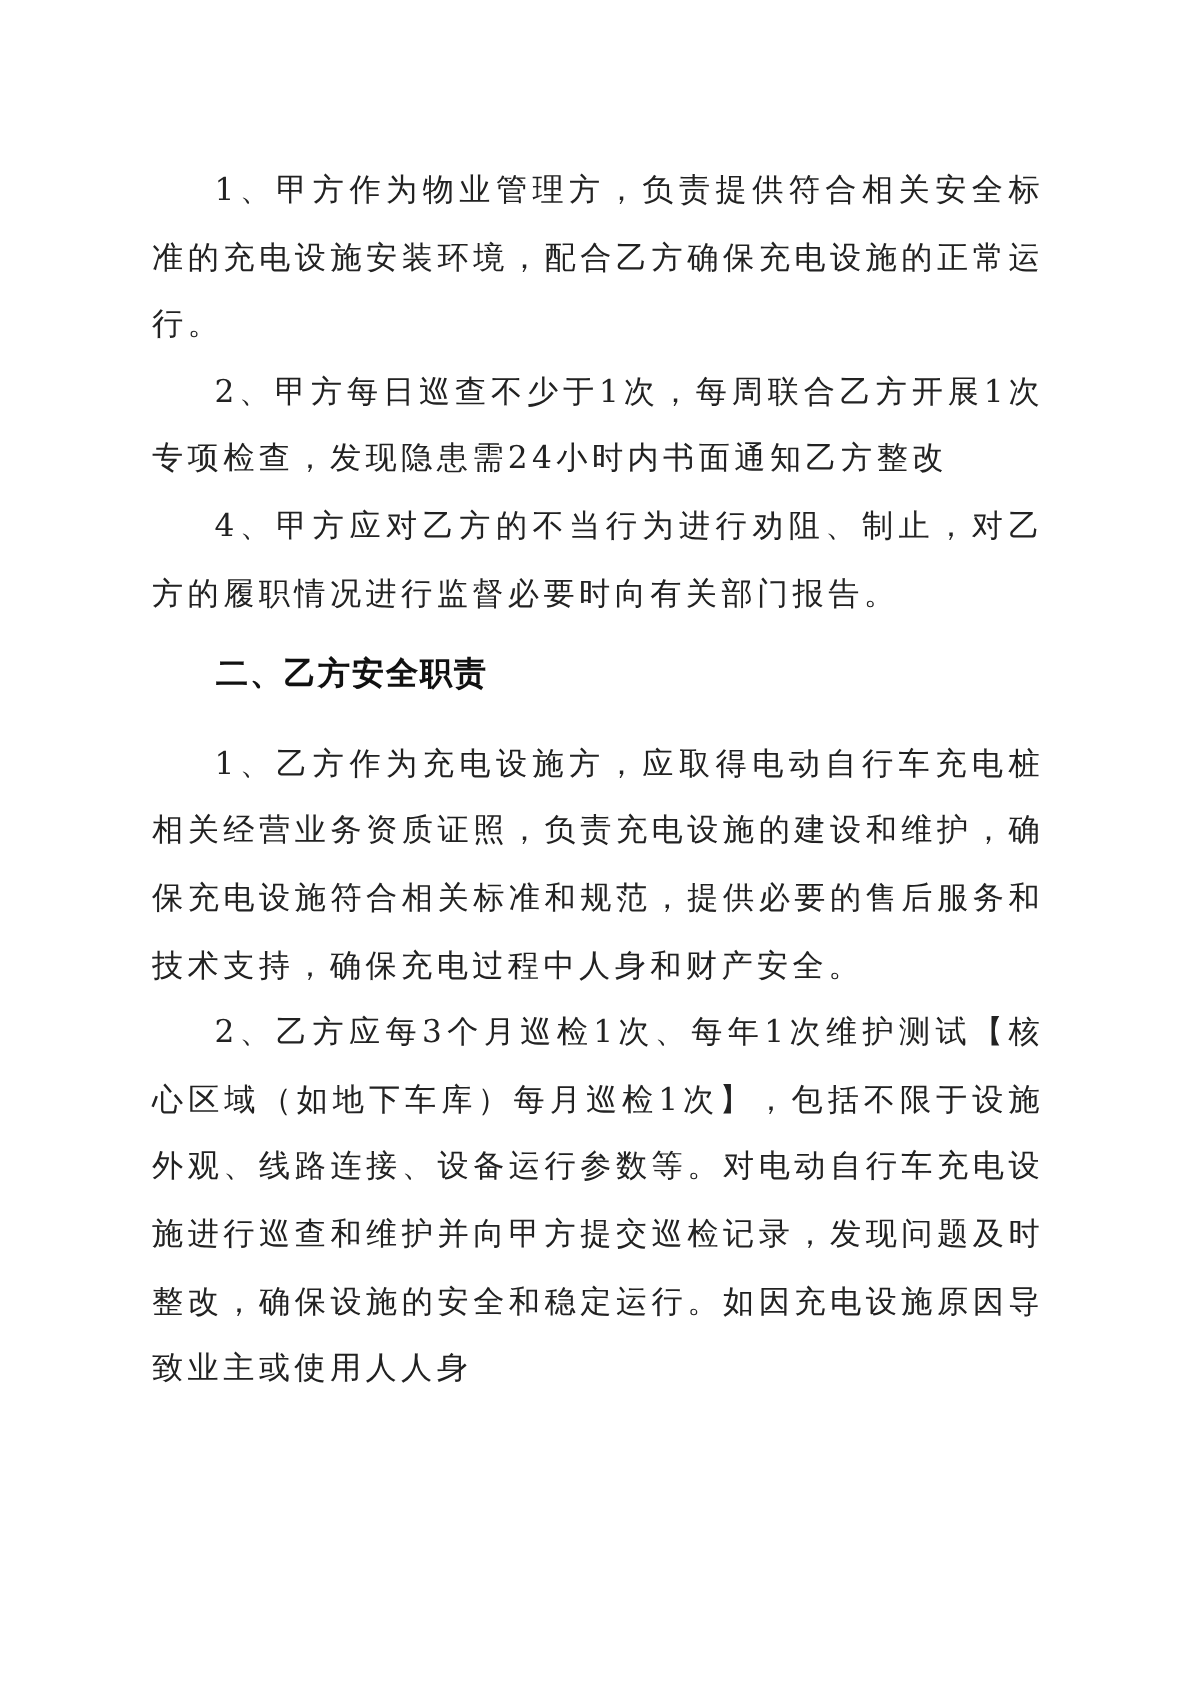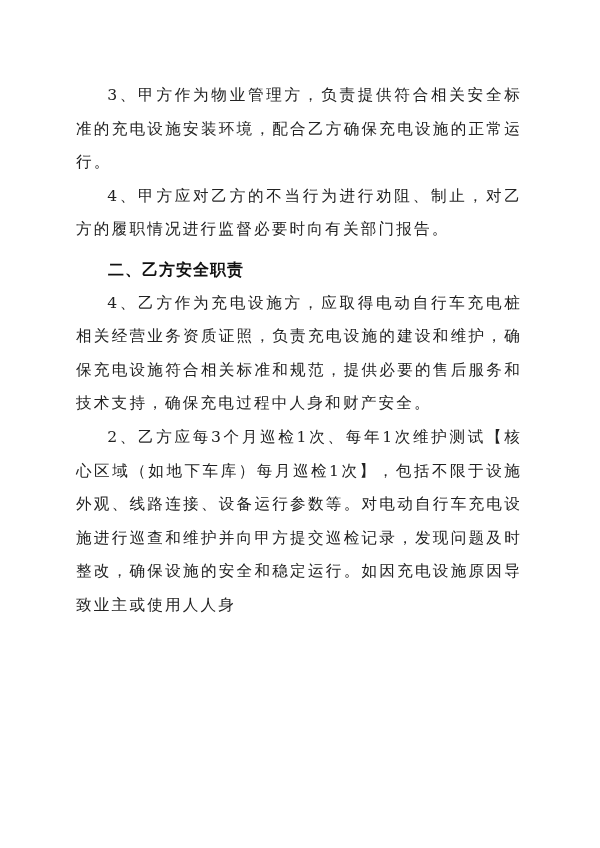--- a/index.html
+++ b/index.html
@@ -5,27 +5,28 @@
   html, body { margin: 0; padding: 0; background: #ffffff; }
   body { width: 600px; height: 848px; overflow: hidden; position: relative; }
   .page {
     position: absolute; left: 76px; top: 79px; width: 446px;
     font-family: "DejaVu Serif", "Liberation Serif", serif;
     font-size: 15.6px; color: #222; line-height: 33.6px;
     letter-spacing: 2.2px;
   }
   .para { margin: 0; text-indent: 2em; text-align: justify; text-justify: inter-character; }
   .heading {
-    margin: 6px 0 0 0; text-indent: 2em; font-weight: bold;
+    margin: 6px 0 12px 0; text-indent: 2em; font-weight: bold;
     font-family: "DejaVu Sans", "Liberation Sans", sans-serif;
     font-size: 16px; letter-spacing: 1px; color: #111;
   }
 </style>
 </head>
 <body>
 
 <div class="page">
-  <p class="para">3、甲方作为物业管理方，负责提供符合相关安全标准的充电设施安装环境，配合乙方确保充电设施的正常运行。</p>
+  <p class="para">1、甲方作为物业管理方，负责提供符合相关安全标准的充电设施安装环境，配合乙方确保充电设施的正常运行。</p>
+  <p class="para">2、甲方每日巡查不少于1次，每周联合乙方开展1次专项检查，发现隐患需24小时内书面通知乙方整改</p>
   <p class="para">4、甲方应对乙方的不当行为进行劝阻、制止，对乙方的履职情况进行监督必要时向有关部门报告。</p>
   <h2 class="heading">二、乙方安全职责</h2>
-  <p class="para">4、乙方作为充电设施方，应取得电动自行车充电桩相关经营业务资质证照，负责充电设施的建设和维护，确保充电设施符合相关标准和规范，提供必要的售后服务和技术支持，确保充电过程中人身和财产安全。</p>
+  <p class="para">1、乙方作为充电设施方，应取得电动自行车充电桩相关经营业务资质证照，负责充电设施的建设和维护，确保充电设施符合相关标准和规范，提供必要的售后服务和技术支持，确保充电过程中人身和财产安全。</p>
   <p class="para">2、乙方应每3个月巡检1次、每年1次维护测试【核心区域（如地下车库）每月巡检1次】，包括不限于设施外观、线路连接、设备运行参数等。对电动自行车充电设施进行巡查和维护并向甲方提交巡检记录，发现问题及时整改，确保设施的安全和稳定运行。如因充电设施原因导致业主或使用人人身</p>
 </div>
 
 </body></html>

